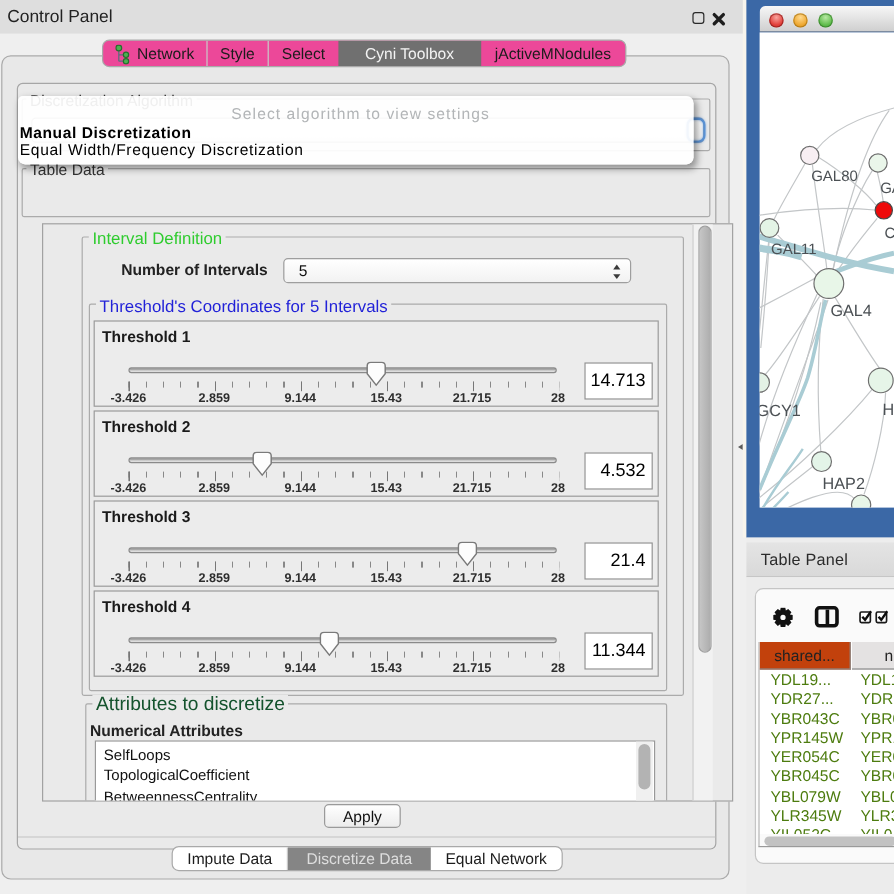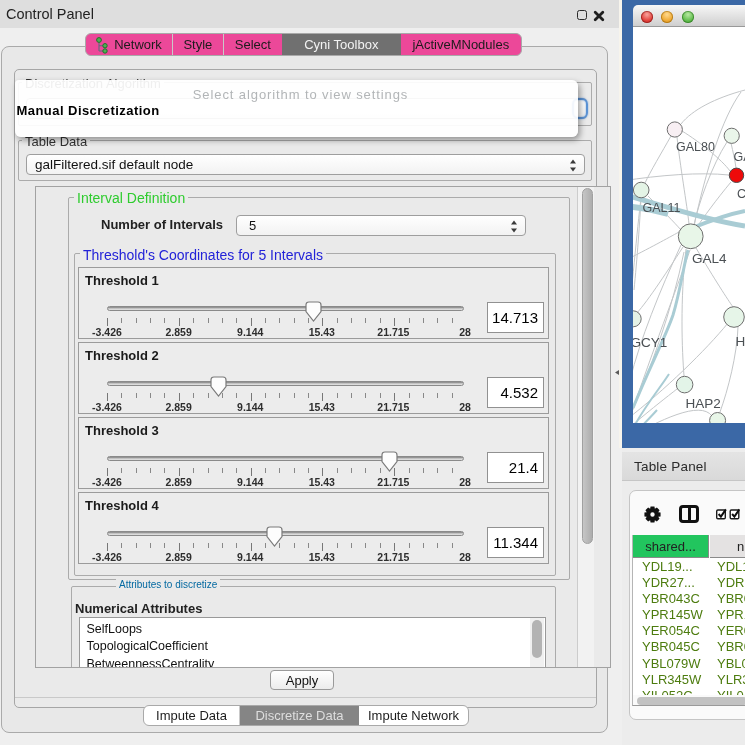--- a/index.html
+++ b/index.html
@@ -60,27 +60,20 @@
 
   <div class="abs" style="left:18px;top:82px;width:574px;height:44px;border:1px solid #ababab;border-radius:2px;"></div>
   <div class="grouptitle" style="left:22px;top:76px;">Discretization Algorithm</div>
   <div class="abs" style="left:26px;top:98px;width:561px;height:21px;background:linear-gradient(#ffffff,#f1f1f1);
        border:1px solid #9e9e9e;border-radius:4px;"></div>
   <div class="abs" style="left:572px;top:98px;width:16px;height:21px;border:2.5px solid #5b92d4;border-radius:6px;
        box-shadow:0 0 2px #7aa6dc, inset 0 0 2px #7aa6dc;"></div>
 
   <div class="abs" style="left:18px;top:140px;width:574px;height:41px;border:1px solid #ababab;border-radius:2px;"></div>
   <div class="grouptitle" style="left:22px;top:134px;">Table Data</div>
-  <div class="abs" style="left:26px;top:154px;width:559px;height:21px;background:linear-gradient(#ffffff,#f2f2f2);
-       border:1px solid #9e9e9e;border-radius:4px;font-size:13.5px;color:#111;line-height:20px;padding-left:8px;">galFiltered.sif default node
-    <svg class="abs" style="right:7px;top:4px;" width="8" height="13" viewBox="0 0 8 13">
-      <path d="M4 0.5 L7 4.5 H1 Z" fill="#3a3a3a"></path>
-        <path d="M4 12.5 L7 8.5 H1 Z" fill="#3a3a3a"></path>
-    </svg>
-  </div>
 
   <div class="abs" id="scrollpane" style="left:35px;top:186px;width:576px;height:482px;
        border:1px solid #a2a2a2;background:#eaeaea;overflow:hidden;">
 
     <div class="abs" style="left:32px;top:10px;width:502px;height:383px;border:1px solid #ababab;border-radius:2px;"></div>
     <div class="grouptitle" style="left:38px;top:3px;color:#2ecc2e;font-size:14px;">Interval Definition</div>
 
     <div class="abs" style="left:65px;top:30px;font-size:13px;font-weight:bold;color:#222;text-align:right;">Number of Intervals</div>
     <div class="abs" style="left:200px;top:28px;width:290px;height:21px;background:linear-gradient(#ffffff,#f2f2f2);
          border:1px solid #9e9e9e;border-radius:4px;font-size:13px;color:#111;line-height:20px;padding-left:12px;">5
@@ -152,42 +145,42 @@
         <span class="tl" style="left:242.8px;">15.43</span>
       <span class="tl" style="left:314.4px;">21.715</span>
         <span class="tl" style="left:386px;">28</span>
       <svg class="thumb" style="left:187px;" width="17" height="21" viewBox="0 0 17 21">
         <path d="M1 4 Q1 1 4 1 L13 1 Q16 1 16 4 L16 10.5 L8.5 20 L1 10.5 Z" fill="#fdfdfd" stroke="#7a7a7a" stroke-width="1.2"></path>
       </svg>
       <div class="val">11.344</div>
     </div>
 
     <div class="abs" style="left:35px;top:399px;width:485px;height:100px;border:1px solid #ababab;border-radius:2px;"></div>
-    <div class="grouptitle" style="left:41px;top:392px;color:#0369a1;font-size:10px;margin-left:39px;">Attributes to discretize</div>
+    <div class="grouptitle" style="left:41px;top:392px;color:#14532d;font-size:16px;">Attributes to discretize</div>
     <div class="abs" style="left:39px;top:414px;font-size:13px;font-weight:bold;color:#222;">Numerical Attributes</div>
     <div class="abs" style="left:43px;top:430px;width:467px;height:70px;background:#fff;border:1px solid #999;
          font-size:12.5px;color:#111;">
       <div style="padding:3px 0 0 6.5px;line-height:17.4px;">SelfLoops<br>TopologicalCoefficient<br>BetweennessCentrality<br>NeighborhoodConnectivity</div>
       <div class="abs" style="right:1px;top:0px;width:14px;height:69px;background:#f0f0f0;"></div>
       <div class="abs" style="right:3px;top:2px;width:10px;height:38px;border-radius:5px;background:#b3b3b3;"></div>
     </div>
   </div>
 
   <div class="abs" style="left:577px;top:187px;width:17px;height:480px;background:#f2f2f2;border-left:1px solid #cccccc;"></div>
   <div class="abs" style="left:582px;top:188px;width:11px;height:356px;border-radius:5.5px;
        background:linear-gradient(90deg,#c6c6c6,#adadad);border:1px solid #a0a0a0;"></div>
 
   <div class="abs" style="left:270px;top:670px;width:64px;height:20px;background:linear-gradient(#ffffff,#ececec);
        border:1px solid #9a9a9a;border-radius:4px;text-align:center;font-size:13px;color:#111;line-height:19px;">Apply</div>
 
   <div class="abs" id="bottabs" style="left:143px;top:705px;width:326px;height:21px;background:#fff;
        border:1px solid #a9a9a9;border-radius:6px;display:flex;font-size:13px;color:#1c1c1c;overflow:hidden;">
     <div style="width:96px;display:flex;align-items:center;justify-content:center;border-right:1px solid #c9c9c9;">Impute Data</div>
     <div style="width:119px;display:flex;align-items:center;justify-content:center;background:#858585;color:#dedede;">Discretize Data</div>
-    <div style="width:109px;display:flex;align-items:center;justify-content:center;">Impute Network</div>
+    <div style="width:109px;display:flex;align-items:center;justify-content:center;">Equal Network</div>
   </div>
 
   <svg class="abs" style="left:614px;top:368px;" width="6" height="8" viewBox="0 0 6 8">
     <path d="M5 2 L1 4.5 L5 7 Z" fill="#5a5a5a"></path>
   </svg>
 
   <div class="abs" style="left:619px;top:0;width:3px;height:448px;background:#f7f4ec;"></div>
   <div class="abs" style="left:622px;top:0;width:123px;height:448px;background:#3b68a6;"></div>
   <div class="abs" style="left:633px;top:5px;width:112px;height:22px;border-radius:5px 0 0 0;
        background:linear-gradient(#f7f7f7,#cfcfcf);border-bottom:1px solid #999;">
@@ -270,21 +263,21 @@
     <div class="abs" style="left:5.5px;top:0;width:3px;height:12px;background:#111;"></div>
   </div>
   <svg class="abs" style="left:714.5px;top:506.5px;" width="25" height="14" viewBox="0 0 25 14">
     <rect x="1.7" y="3" width="8.6" height="8.8" rx="1.2" fill="#fff" stroke="#1a1a1a" stroke-width="1.4"></rect>
     <path d="M3.6 7 L5.9 9.6 L10.9 2.4" stroke="#0d0d0d" stroke-width="2" fill="none"></path>
     <rect x="15.2" y="3" width="8.6" height="8.8" rx="1.2" fill="#fff" stroke="#1a1a1a" stroke-width="1.4"></rect>
     <path d="M17.1 7 L19.4 9.6 L24.4 2.4" stroke="#0d0d0d" stroke-width="2" fill="none"></path>
   </svg>
 
   <div class="abs" id="ttable" style="left:632px;top:535px;width:113px;height:160px;background:#fff;overflow:hidden;font-size:13px;border-left:1px solid #b5b5b5;">
-    <div class="abs" style="left:0;top:0;width:76px;height:23px;background:#22c55e;border-right:1px solid #8a8a8a;
+    <div class="abs" style="left:0;top:0;width:76px;height:23px;background:#c2410c;border-right:1px solid #8a8a8a;
          border-bottom:1px solid #8a8a8a;text-align:center;line-height:23px;color:#222;">shared...</div>
     <div class="abs" style="left:77px;top:0;width:40px;height:23px;background:#e4e2e2;border-bottom:1px solid #8a8a8a;
          color:#222;line-height:23px;padding-left:27px;">n</div>
     <div style="position:absolute;left:0;top:24px;width:113px;color:#4d7c0f;">
       <div style="height:16.1px;line-height:16.1px;"><span style="padding-left:9px;">YDL19...</span><span style="position:absolute;left:84px;">YDL1</span></div>
       <div style="height:16.1px;line-height:16.1px;"><span style="padding-left:9px;">YDR27...</span><span style="position:absolute;left:84px;">YDR2</span></div>
       <div style="height:16.1px;line-height:16.1px;"><span style="padding-left:9px;">YBR043C</span><span style="position:absolute;left:84px;">YBR0</span></div>
       <div style="height:16.1px;line-height:16.1px;"><span style="padding-left:9px;">YPR145W</span><span style="position:absolute;left:84px;">YPR1</span></div>
       <div style="height:16.1px;line-height:16.1px;"><span style="padding-left:9px;">YER054C</span><span style="position:absolute;left:84px;">YER0</span></div>
       <div style="height:16.1px;line-height:16.1px;"><span style="padding-left:9px;">YBR045C</span><span style="position:absolute;left:84px;">YBR0</span></div>
@@ -294,15 +287,16 @@
     </div>
   </div>
 
   <div class="abs" style="left:632px;top:695px;width:113px;height:11px;background:#fafafa;border-bottom:1px solid #9a9a9a;border-left:1px solid #b5b5b5;"></div>
   <div class="abs" style="left:637px;top:697px;width:110px;height:8px;border-radius:4px;background:#c2c2c2;"></div>
 
   <div class="abs" id="popup" style="left:15px;top:80px;width:563px;height:57px;background:rgba(255,255,255,0.92);
        border-radius:4px 6px 6px 6px;box-shadow:2px 3px 6px rgba(0,0,0,0.38);">
     <div class="abs" style="left:4px;top:7px;width:563px;text-align:center;font-size:13px;letter-spacing:0.9px;color:#b2b5b7;">Select algorithm to view settings</div>
     <div class="abs" style="left:1.5px;top:23px;font-size:13px;letter-spacing:0.45px;font-weight:bold;color:#000;">Manual Discretization</div>
+    <div class="abs" style="left:1.5px;top:36.5px;font-size:13px;letter-spacing:0.55px;color:#000;">Equal Width/Frequency Discretization</div>
   </div>
 
 </div>
 
 </body></html>

